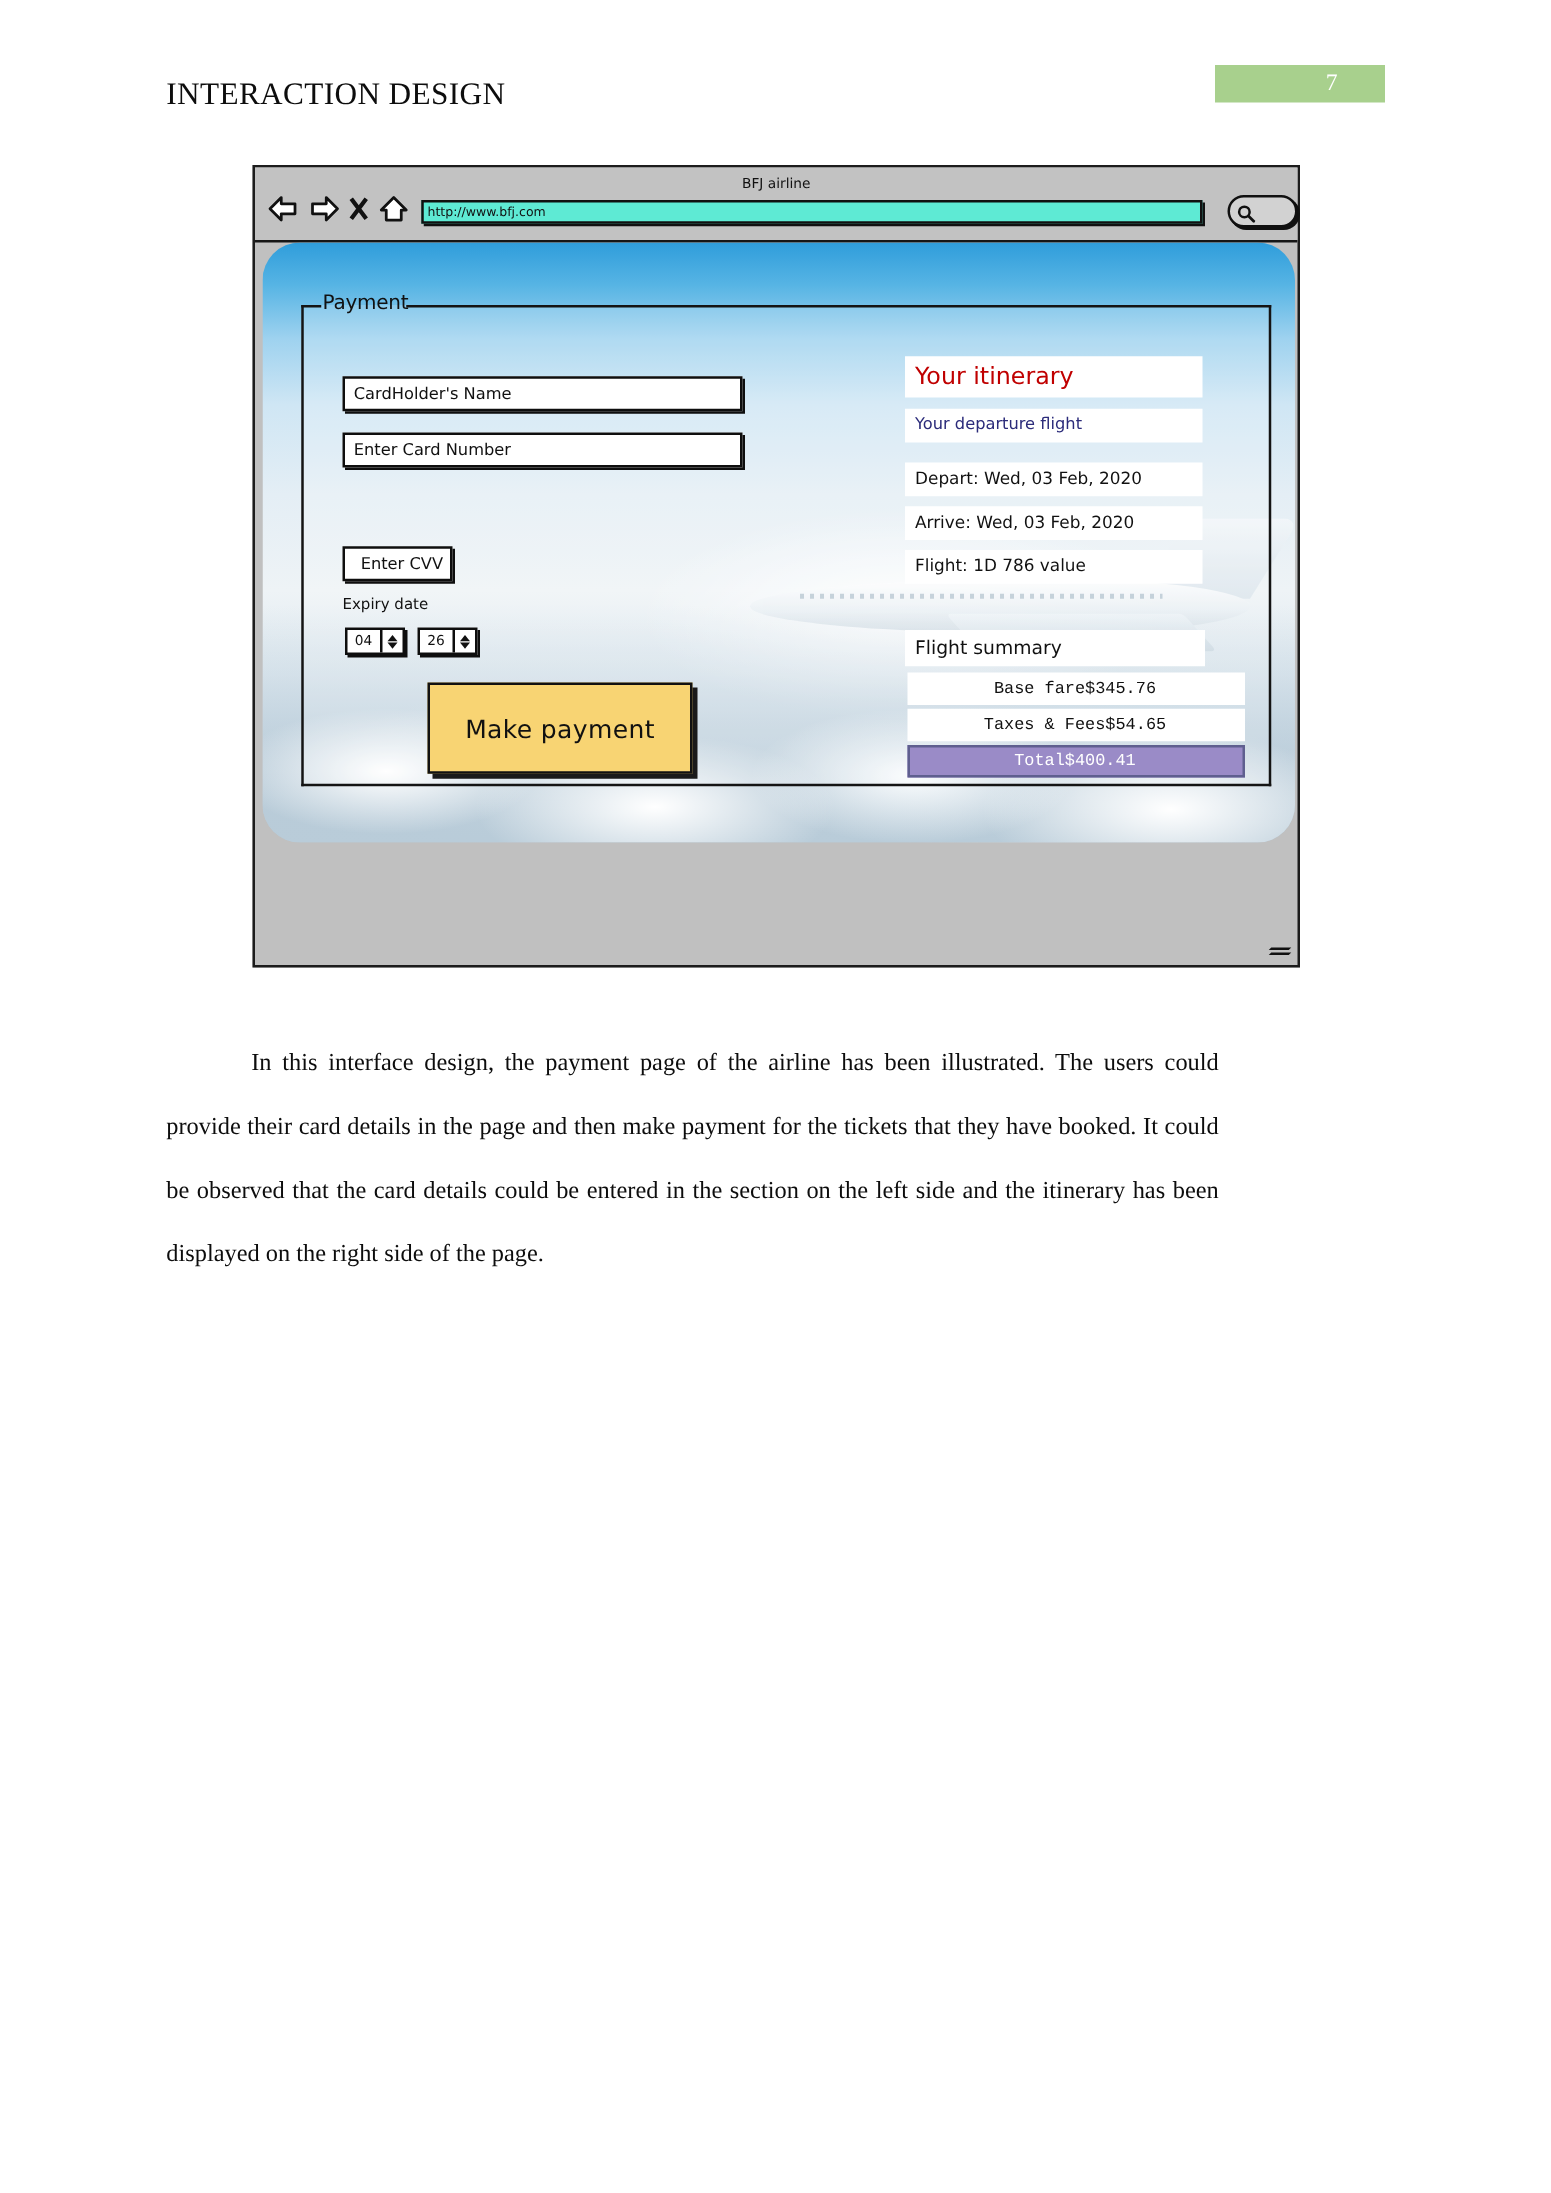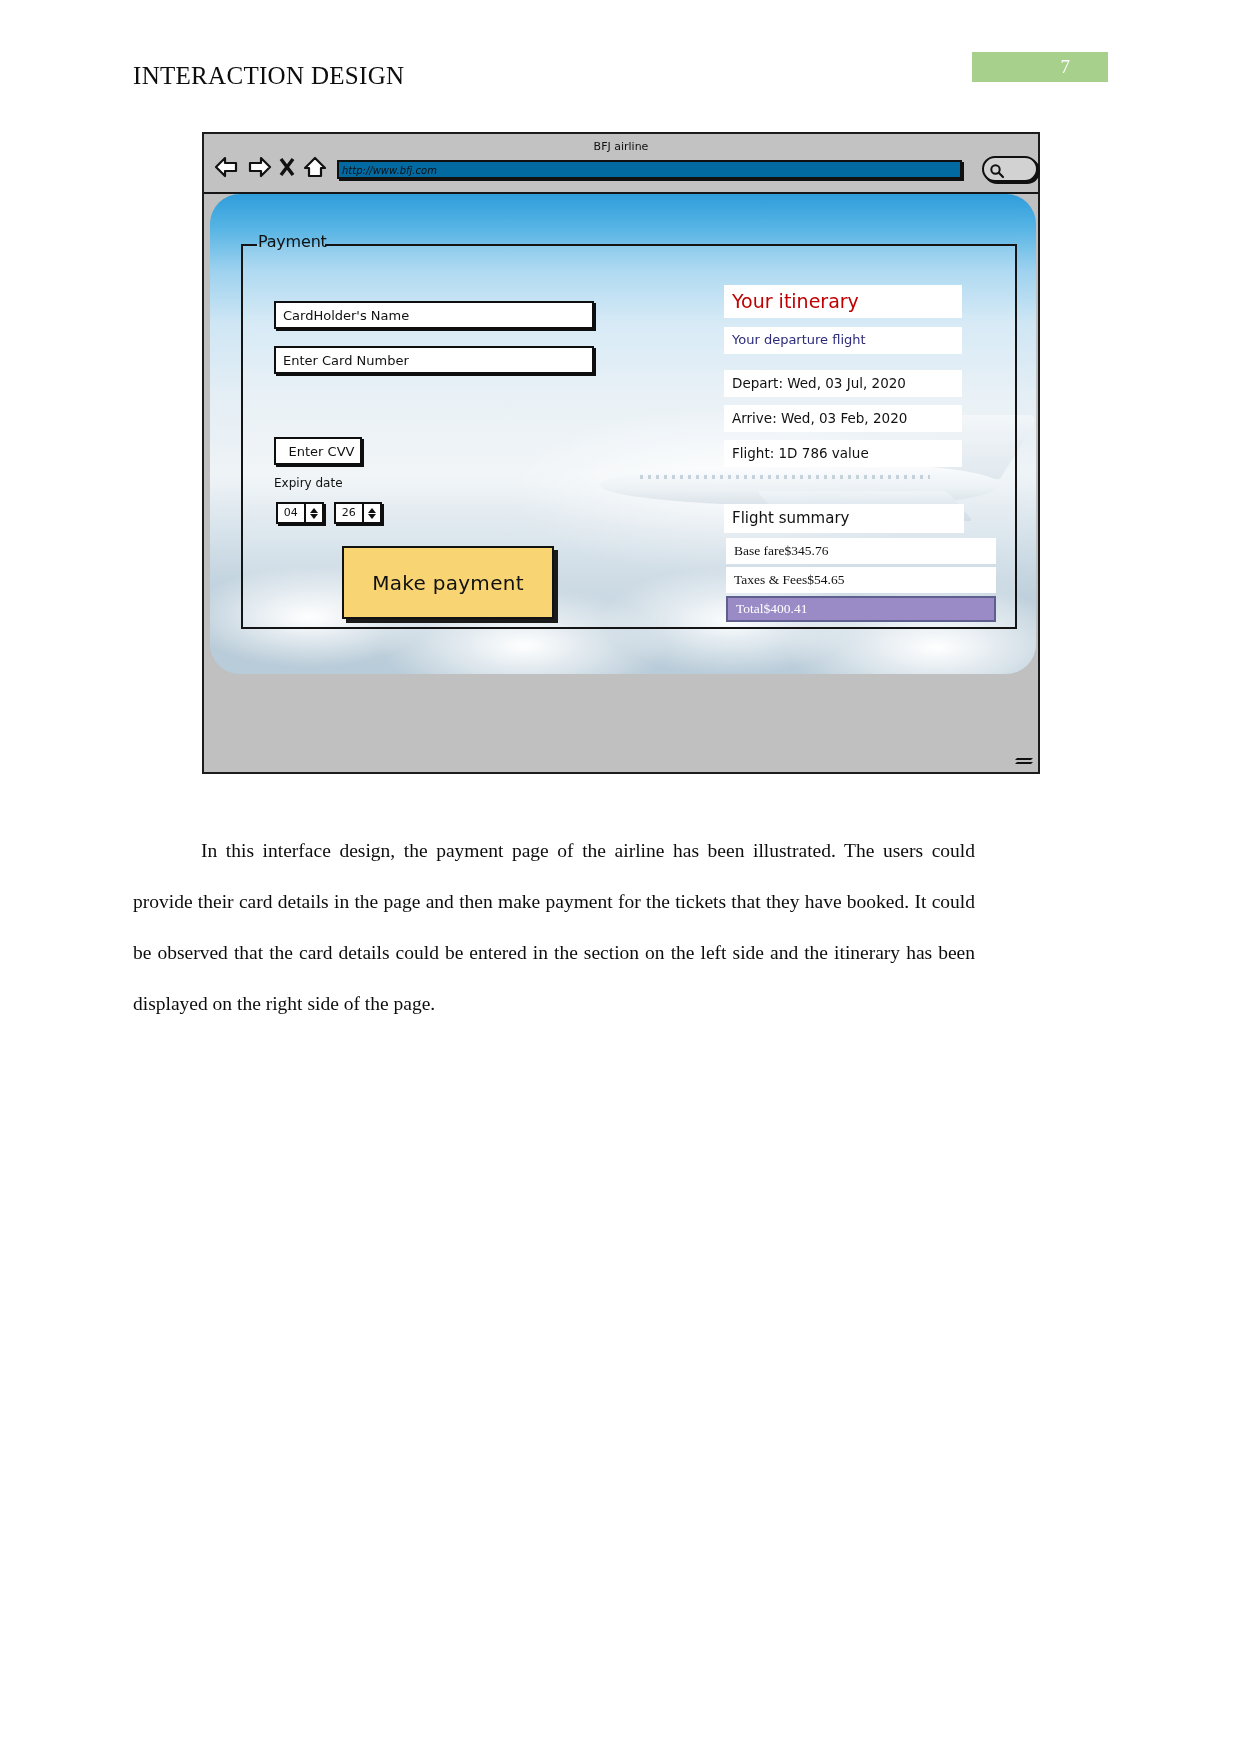--- a/index.html
+++ b/index.html
@@ -35,23 +35,22 @@
     border-bottom:2px solid #161616;box-sizing:border-box;
   }
   .chrome-title{
     position:absolute;left:0;top:6px;width:100%;text-align:center;
     font-family:"DejaVu Sans", sans-serif;font-size:11px;color:#111;
   }
   .nav-icons{position:absolute;left:10px;top:22px;display:flex;align-items:center;gap:6px;}
   .nav-icons svg{display:block;}
   .url-bar{
     position:absolute;left:133px;top:26px;width:625px;height:19px;
-    background:#0369a1;border:2px solid #101010;box-sizing:border-box;
+    background:#5eead4;border:2px solid #101010;box-sizing:border-box;
     box-shadow:2px 2px 0 #101010;
-    font-style:italic;
   }
   .url-bar span{
     display:block;padding:2px 0 0 3px;
     font-family:"DejaVu Sans", sans-serif;font-size:10px;color:#111;line-height:13px;
   }
   .search-pill{
     position:absolute;left:778px;top:22px;width:56px;height:26px;
     border:2px solid #101010;border-radius:13px;background:#d2d2d2;
     box-sizing:border-box;box-shadow:2px 2px 0 #101010;
   }
@@ -188,22 +187,22 @@
   .r-flight{
     left:514px;top:246px;width:238px;height:27px;
     font-size:13.5px;color:#111;padding:5px 0 0 8px;
   }
   .r-summary{
     left:514px;top:310px;width:240px;height:29px;
     font-size:15px;color:#111;padding:5px 0 0 8px;
   }
   .sum-row{
     position:absolute;background:#ffffff;height:26px;width:270px;left:516px;
-    font-family:Liberation Serif, serif;font-size:13.5px;color:#111;
-    display:flex;align-items:center;justify-content:flex-start;
+    font-family:Liberation Mono, monospace;font-size:13.5px;color:#111;
+    display:flex;align-items:center;justify-content:center;
     padding:0 10px 0 8px;box-sizing:border-box;
   }
   .sum-base {top:344px;}
   .sum-taxes{top:373px;}
   .sum-total{
     top:402px;background:#9a8bc7;border:2px solid #5f5f8f;
     color:#ffffff;
   }
 
   
@@ -310,21 +309,21 @@
         <i class="dn"></i>
       </div>
     </div>
 
     <div class="pay-btn">
       <span>Make payment</span>
     </div>
 
     <div class="row r-title">Your itinerary</div>
     <div class="row r-dep">Your departure flight</div>
-    <div class="row r-depart">Depart: Wed, 03 Jul, 2020</div>
+    <div class="row r-depart">Depart: Wed, 03 Feb, 2020</div>
     <div class="row r-arrive">Arrive: Wed, 03 Feb, 2020</div>
     <div class="row r-flight">Flight: 1D 786 value</div>
 
     <div class="row r-summary">Flight summary</div>
 
     <div class="sum-row sum-base">
       <span>Base fare</span>
       <span>$345.76</span>
     </div>
     <div class="sum-row sum-taxes">

